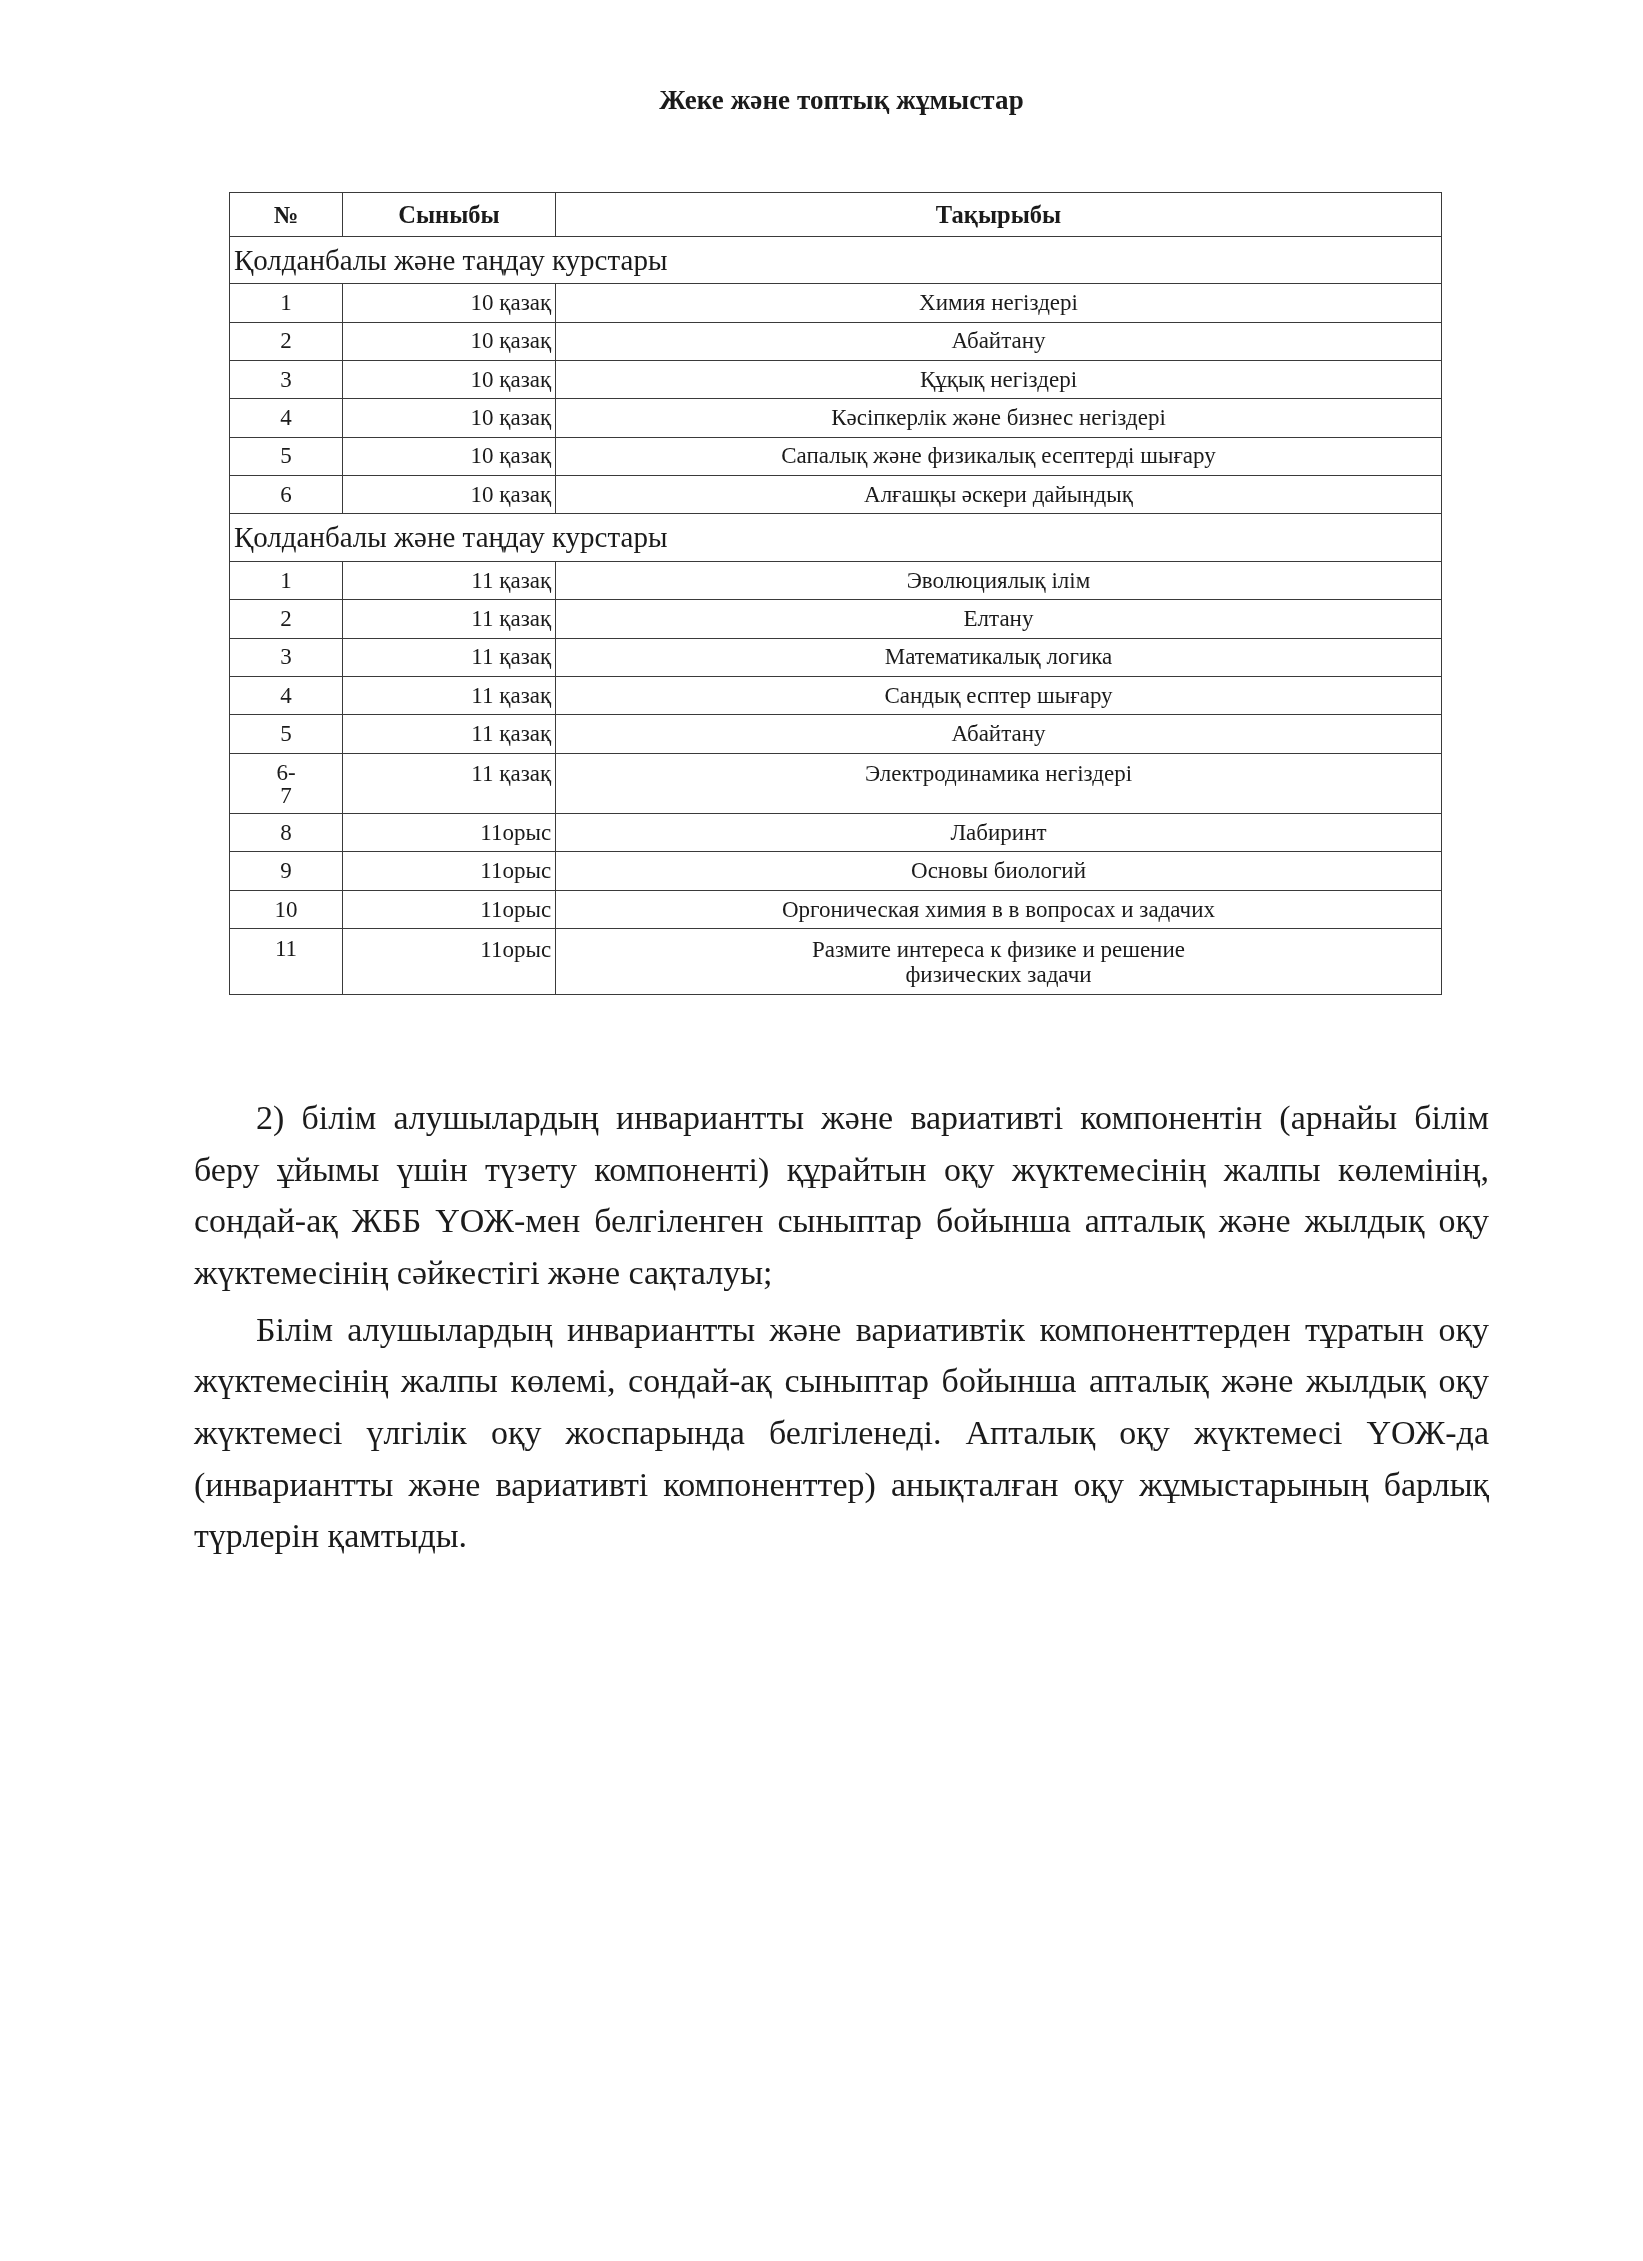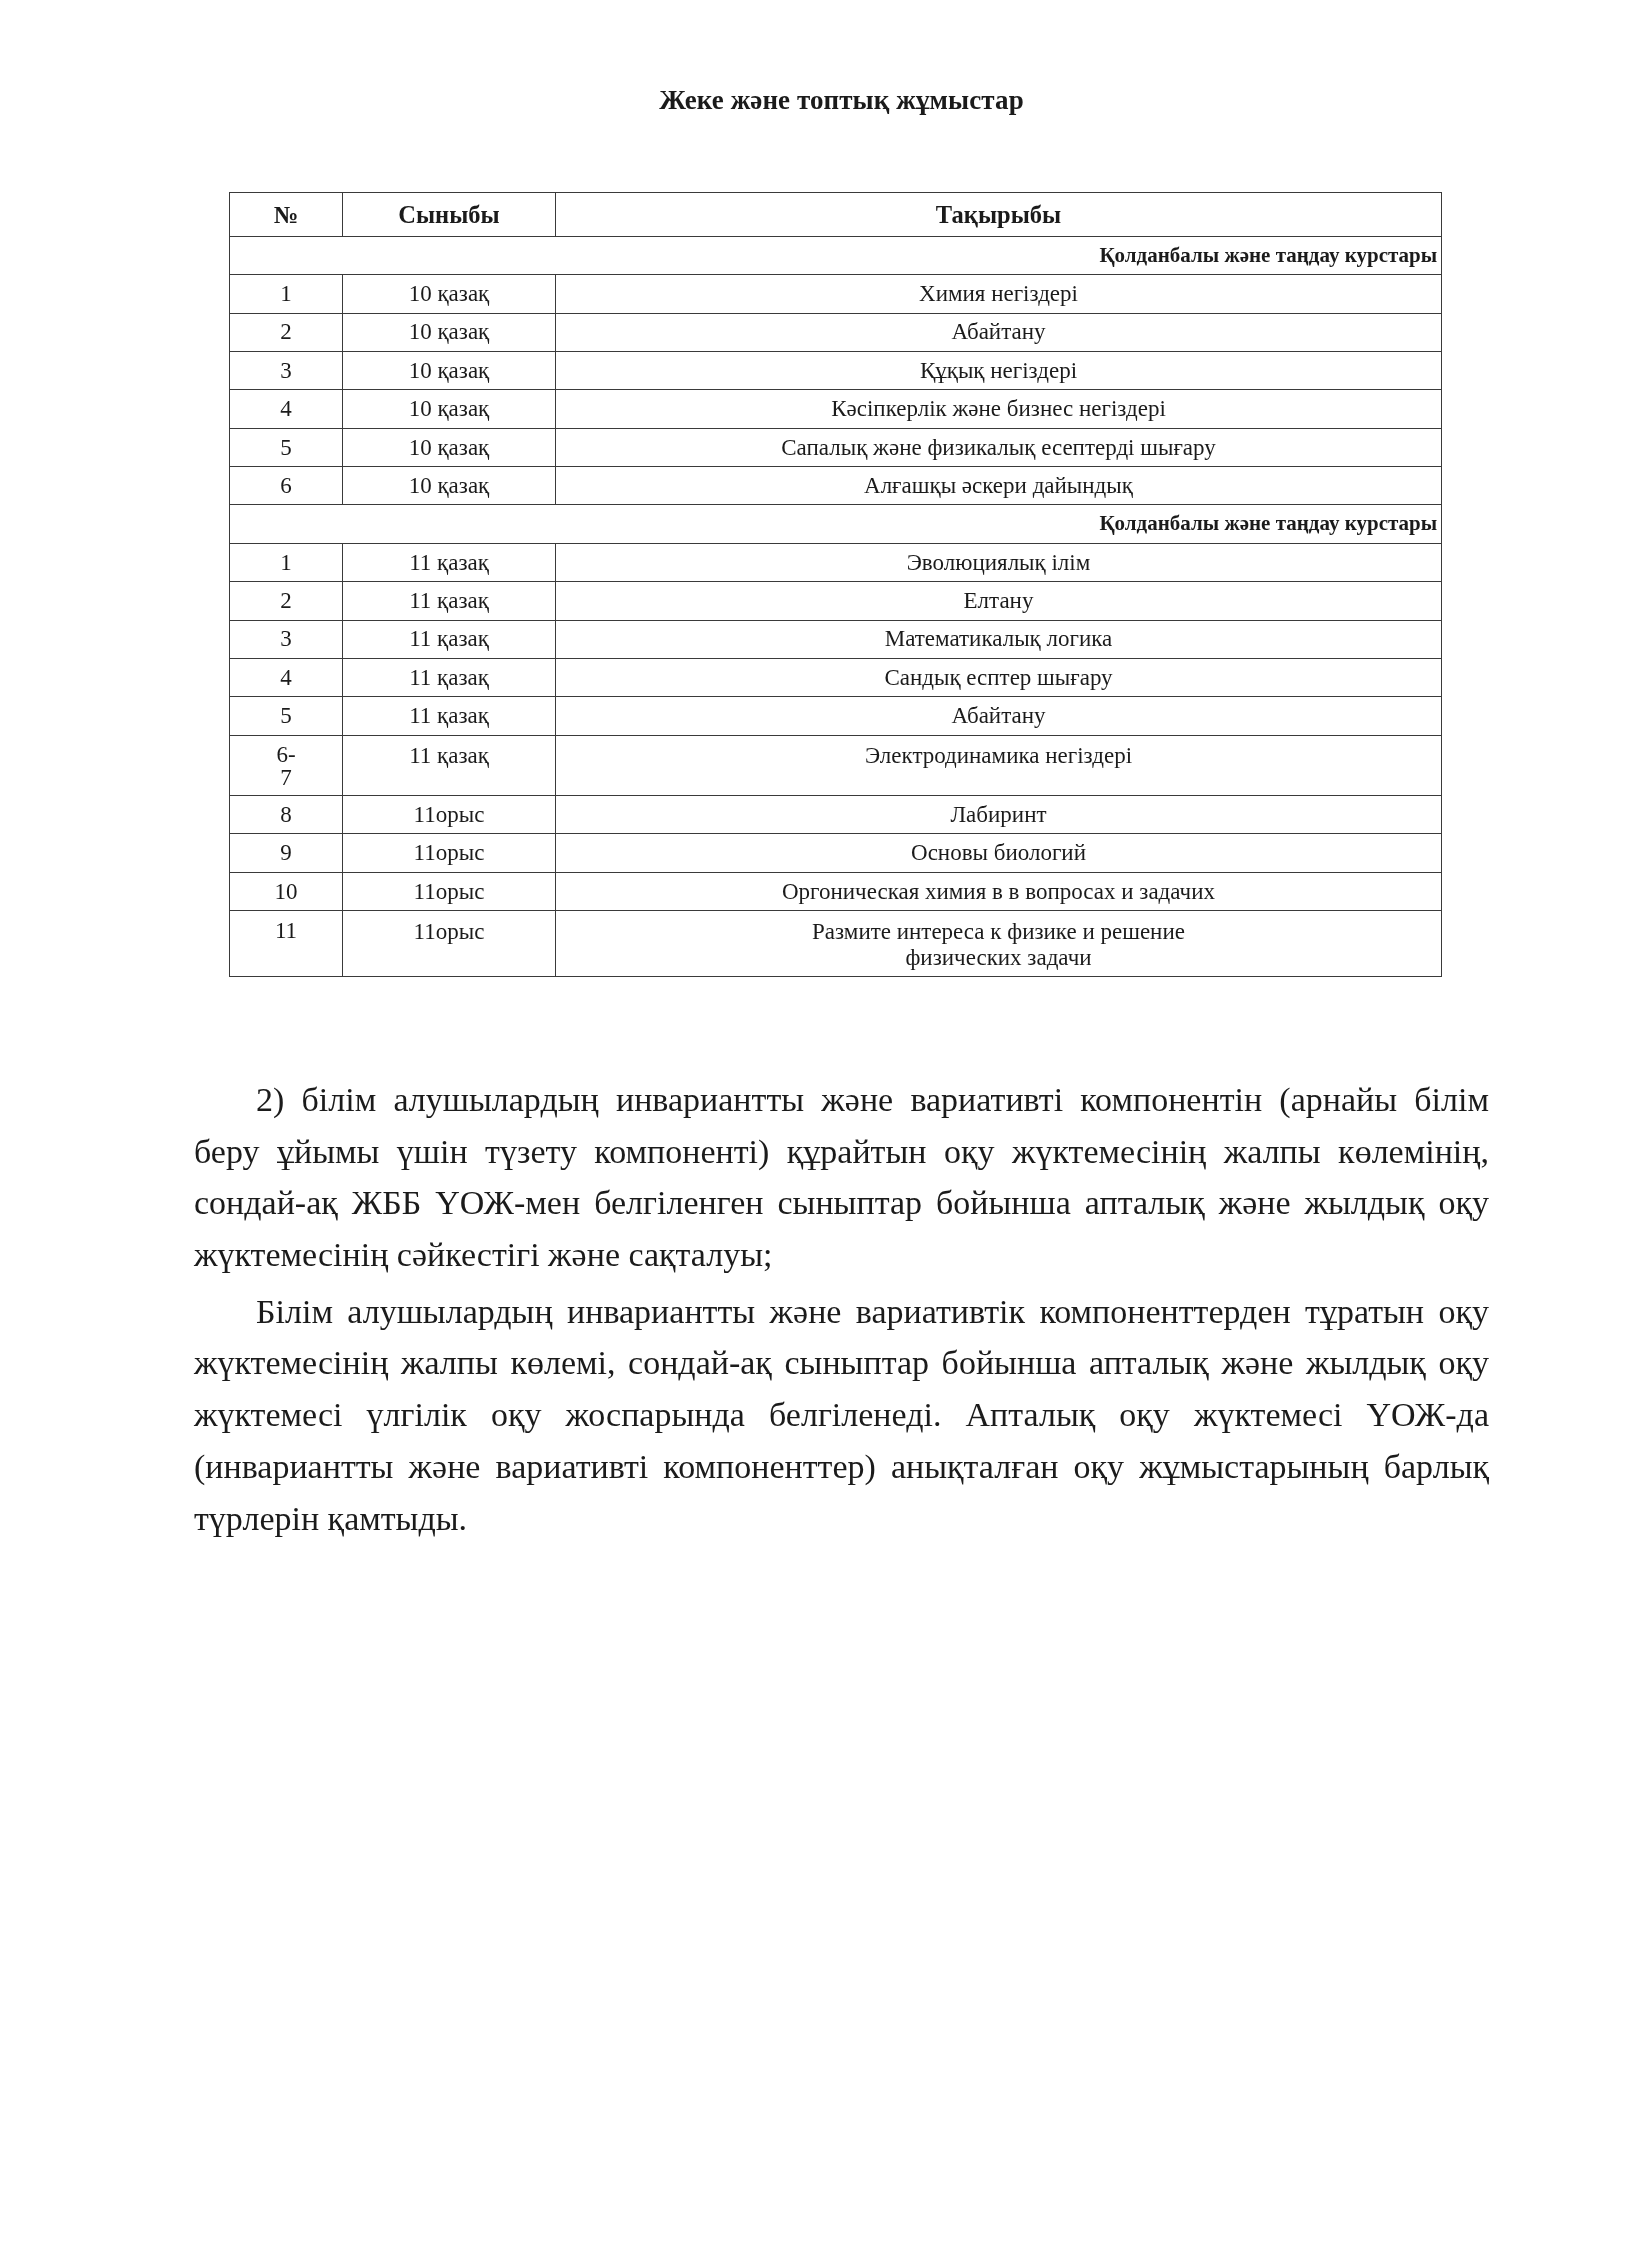--- a/index.html
+++ b/index.html
@@ -59,32 +59,32 @@
   }
   col.c-num { width: 113px; }
   col.c-class { width: 213px; }
   col.c-topic { width: 886px; }
 
   td.num {
     text-align: center;
     font-size: 23px;
   }
   td.cls {
-    text-align: center;
+    text-align: right;
     padding-left: 22px;
     font-size: 23px;
   }
   td.topic {
     text-align: center;
     font-size: 23px;
   }
   tr.section td {
-    text-align: right;
-    font-weight: bold;
-    font-size: 21px;
+    text-align: left;
+    font-weight: normal;
+    font-size: 29px;
     padding: 7px 3.9px;
   }
   td.num.tall {
     line-height: 1.0;
     vertical-align: top;
     padding-top: 7.7px;
   }
   td.cls.tall, td.topic.tall {
     vertical-align: top;
     padding-top: 7.7px;

